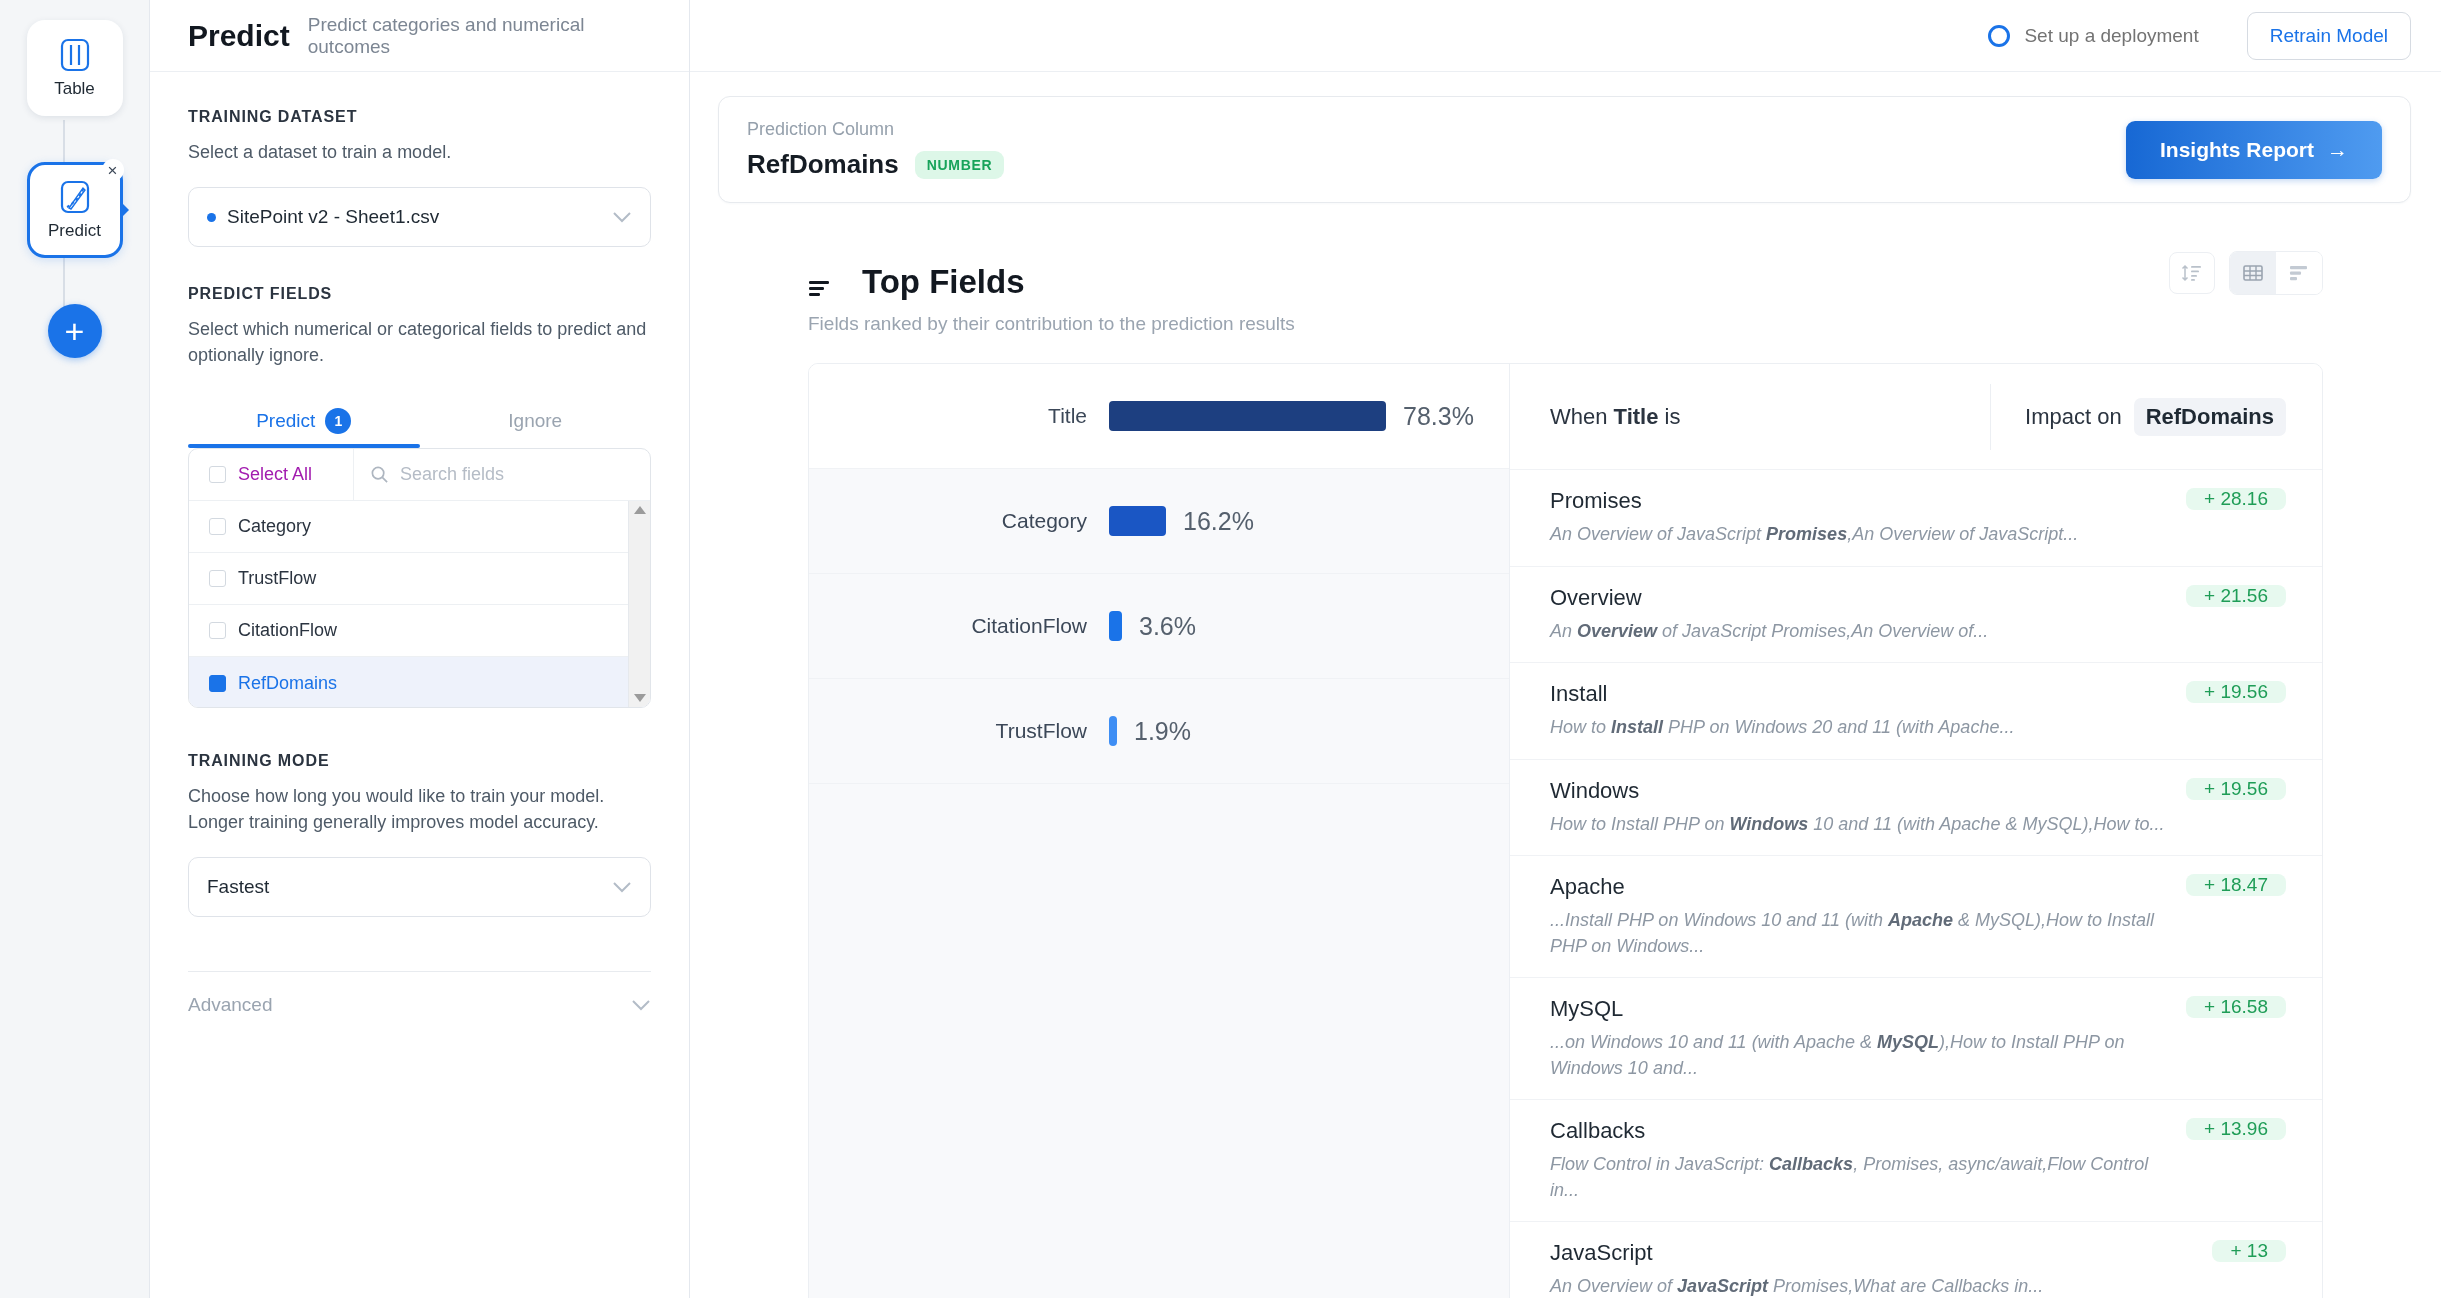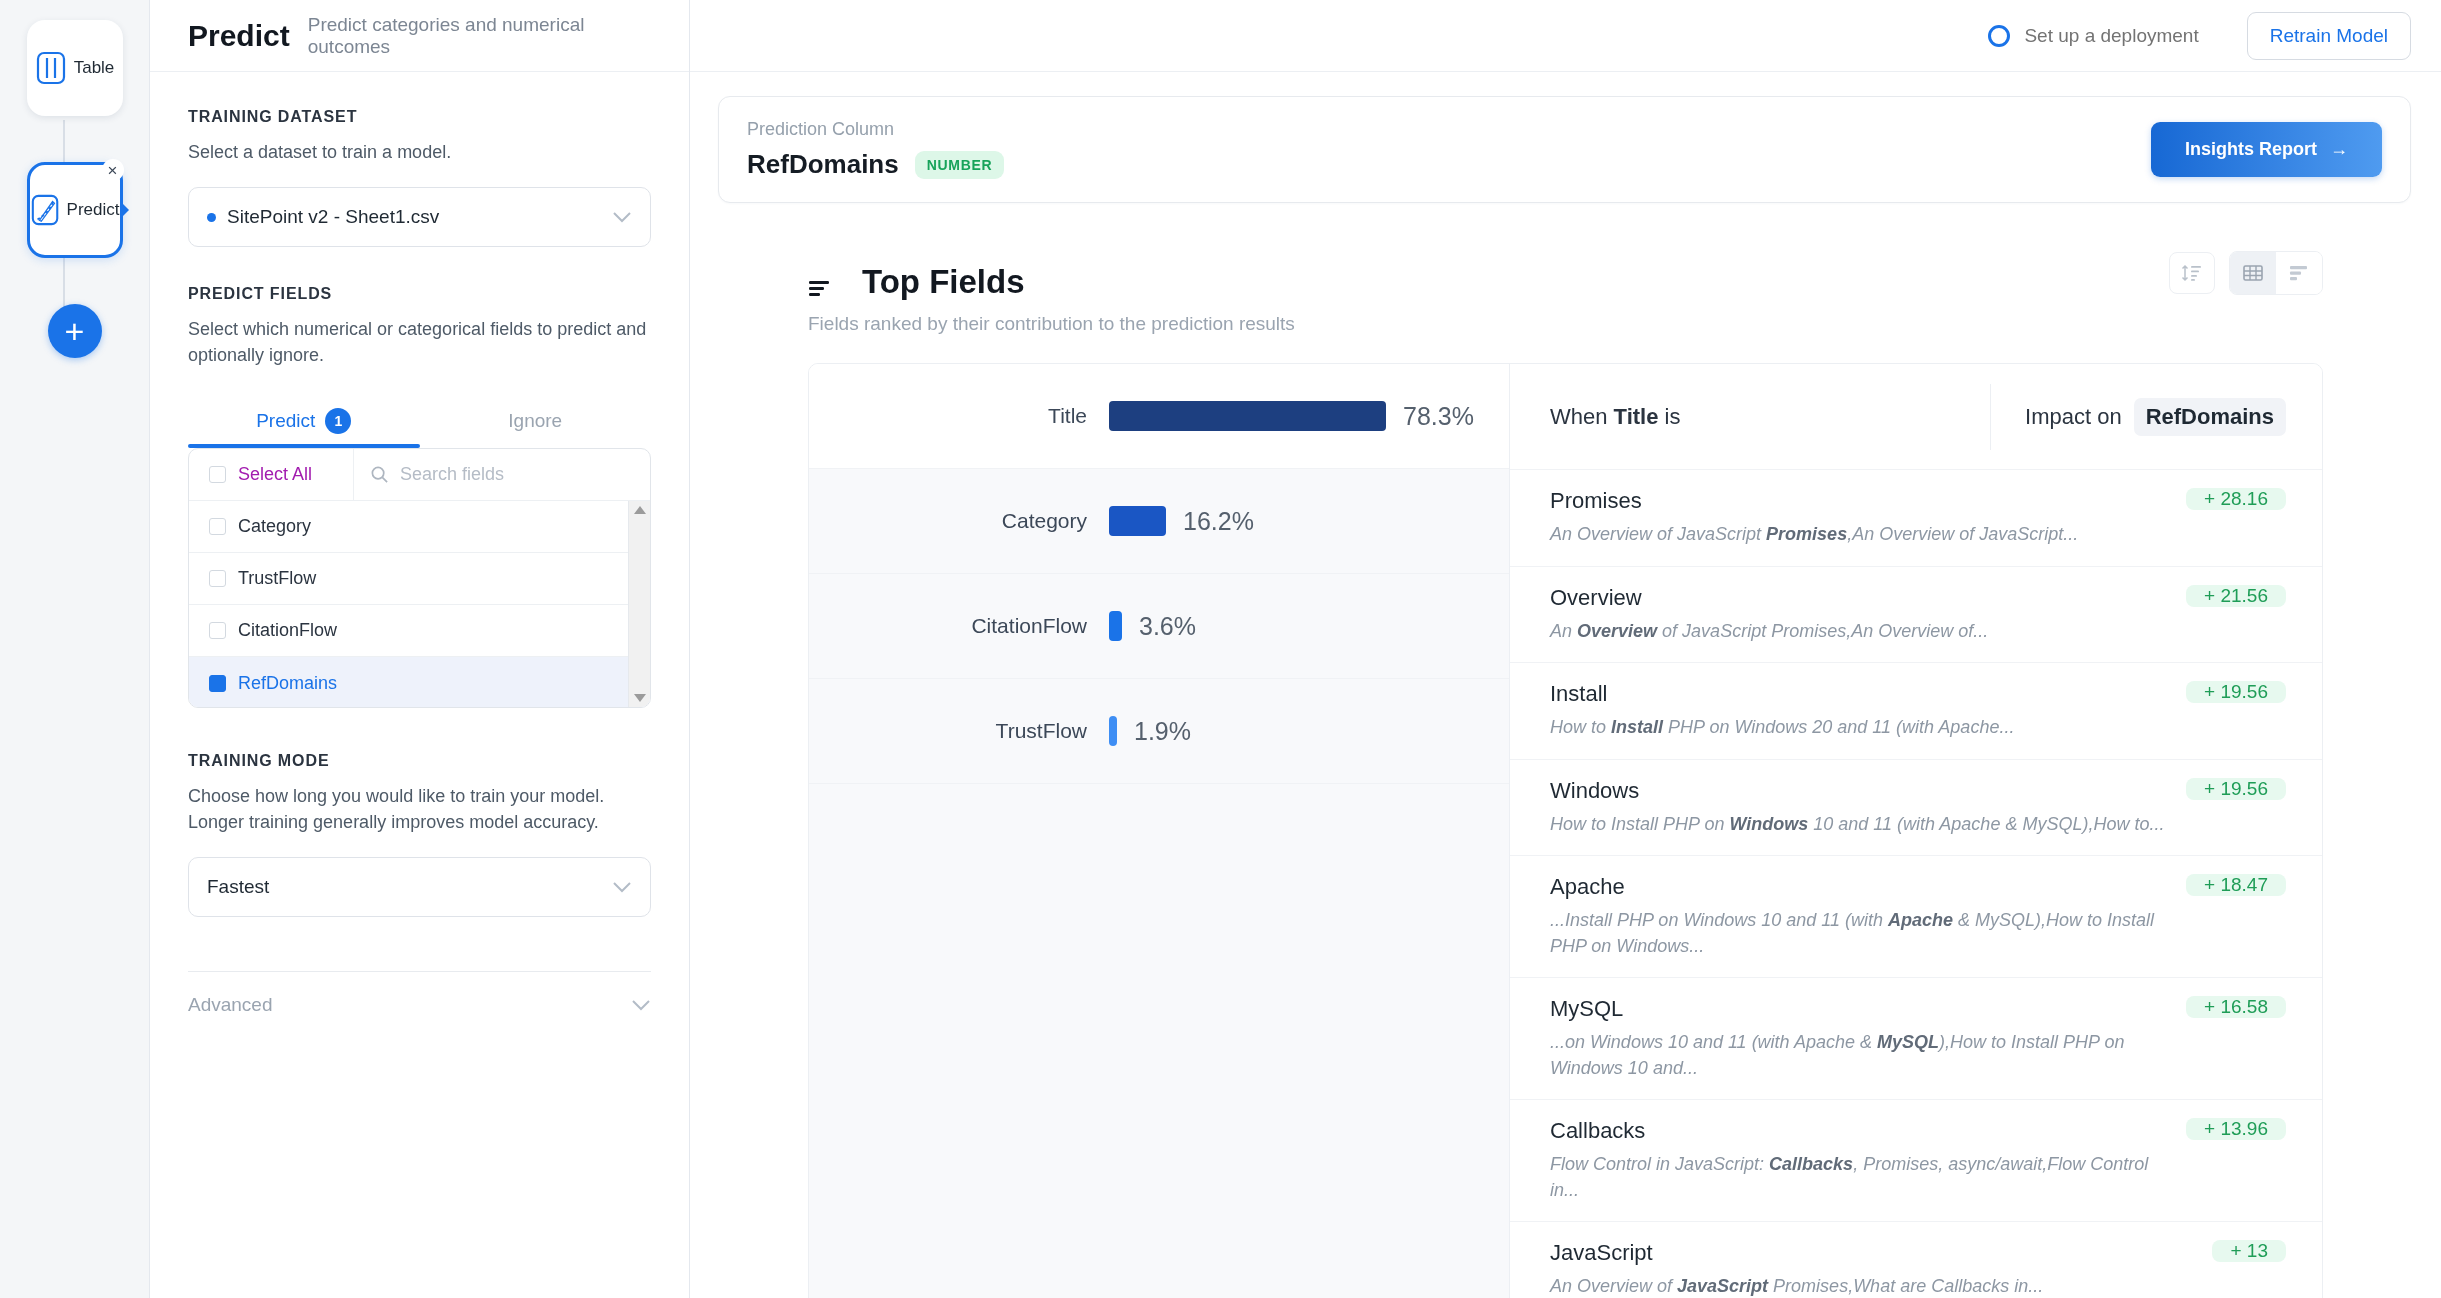--- a/index.html
+++ b/index.html
@@ -23,21 +23,21 @@
   .rail-connector {
     position: absolute; left: 63px; top: 120px; width: 2px; height: 230px;
     background: #d8dee6;
   }
   .rail-card {
     position: relative;
     width: 96px; height: 96px;
     background: #fff;
     border-radius: 18px;
     box-shadow: 0 2px 7px rgba(30,50,80,0.10);
-    display: flex; flex-direction: row; align-items: center; justify-content: center;
+    display: flex; flex-direction: column; align-items: center; justify-content: center;
     gap: 7px;
     margin-bottom: 46px;
     z-index: 2;
     cursor: pointer;
   }
   .rail-card.active {
     border: 3px solid #1a73e8;
     box-shadow: 0 2px 10px rgba(26,115,232,0.18);
   }
   .rail-card.active::after{
@@ -176,21 +176,21 @@
   }
   .pred-label { font-size: 18px; color: #95a0ac; margin-bottom: 9px; }
   .pred-name-row { display: flex; align-items: center; gap: 16px; }
   .pred-name { font-size: 26px; font-weight: 700; color: #151c24; }
   .pill-number {
     background: #ddf7e8; color: #18a35b; font-size: 14px; font-weight: 700;
     letter-spacing: 0.7px; border-radius: 9px; padding: 6px 12px;
   }
   .insights-btn {
     background: linear-gradient(90deg,#1768d4 0%, #4f9bf0 100%);
-    color: #fff; font-size: 18px; font-weight: 600;
+    color: #fff; font-size: 21px; font-weight: 600;
     border: none; border-radius: 9px; padding: 17px 34px; cursor: pointer;
     display: flex; align-items: flex-start; gap: 13px;
     font-family: "Liberation Sans", sans-serif;
     box-shadow: 0 2px 6px rgba(23,104,212,0.25);
   }
 
   .content { padding: 48px 0 0 0; flex: 1; overflow: hidden; }
   .content-inner { padding: 0 118px 0 118px; }
   .tf-head { display: flex; align-items: flex-start; justify-content: space-between; }
   .tf-title-row { display: flex; align-items: flex-end; gap: 30px; margin-top: 12px; }

